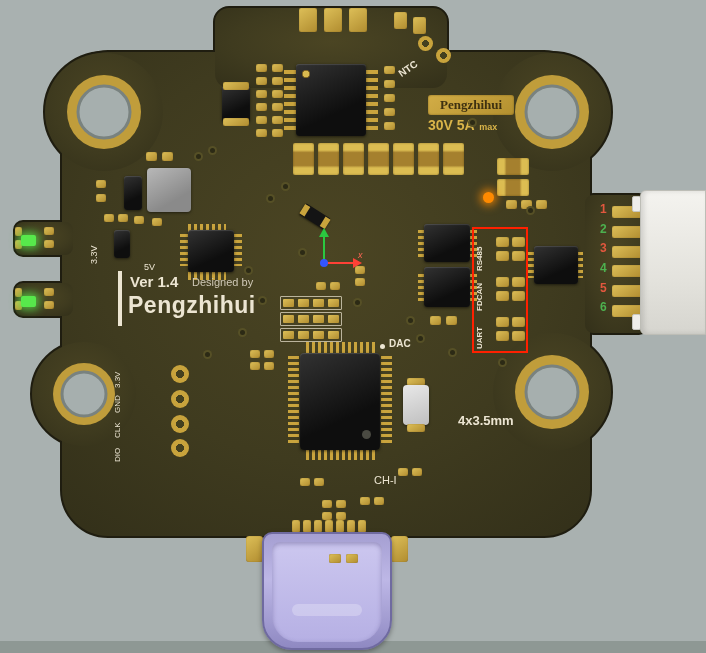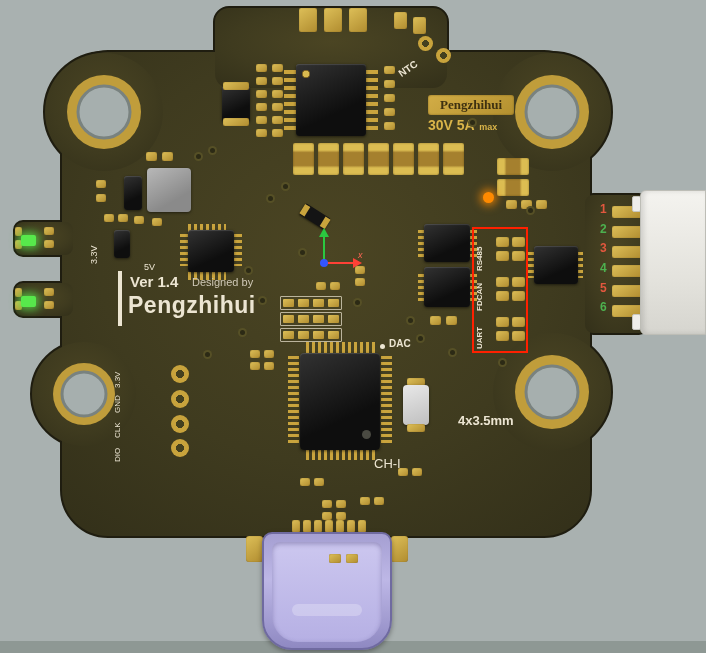--- a/index.html
+++ b/index.html
@@ -263,21 +263,21 @@
   <div class="p" style="left:250px;top:350px;width:10px;height:8px"></div>
   <div class="p" style="left:264px;top:350px;width:10px;height:8px"></div>
   <div class="p" style="left:250px;top:362px;width:10px;height:8px"></div>
   <div class="p" style="left:264px;top:362px;width:10px;height:8px"></div>
 
   <div class="a" style="left:380px;top:344px;width:5px;height:5px;border-radius:50%;background:#ece5d2"></div>
   <div class="silk" style="left:389px;top:339px;font-size:10px;font-weight:bold">DAC</div>
   <div class="p" style="left:407px;top:378px;width:18px;height:8px"></div>
   <div class="a" style="left:403px;top:385px;width:26px;height:40px;background:linear-gradient(160deg,#e8e8e8,#bfbfbf);border-radius:4px;box-shadow:0 1px 3px rgba(0,0,0,.45)"></div>
   <div class="p" style="left:407px;top:424px;width:18px;height:8px"></div>
-  <div class="silk" style="left:374px;top:457px;font-size:13px">CH-I</div>
+  <div class="silk" style="left:374px;top:475px;font-size:11px">CH-I</div>
 
   <div class="p" style="left:300px;top:478px;width:10px;height:8px"></div>
   <div class="p" style="left:314px;top:478px;width:10px;height:8px"></div>
   <div class="p" style="left:322px;top:500px;width:10px;height:8px"></div>
   <div class="p" style="left:336px;top:500px;width:10px;height:8px"></div>
   <div class="p" style="left:322px;top:512px;width:10px;height:8px"></div>
   <div class="p" style="left:336px;top:512px;width:10px;height:8px"></div>
   <div class="p" style="left:360px;top:497px;width:10px;height:8px"></div>
   <div class="p" style="left:374px;top:497px;width:10px;height:8px"></div>
   <div class="p" style="left:398px;top:468px;width:10px;height:8px"></div>

